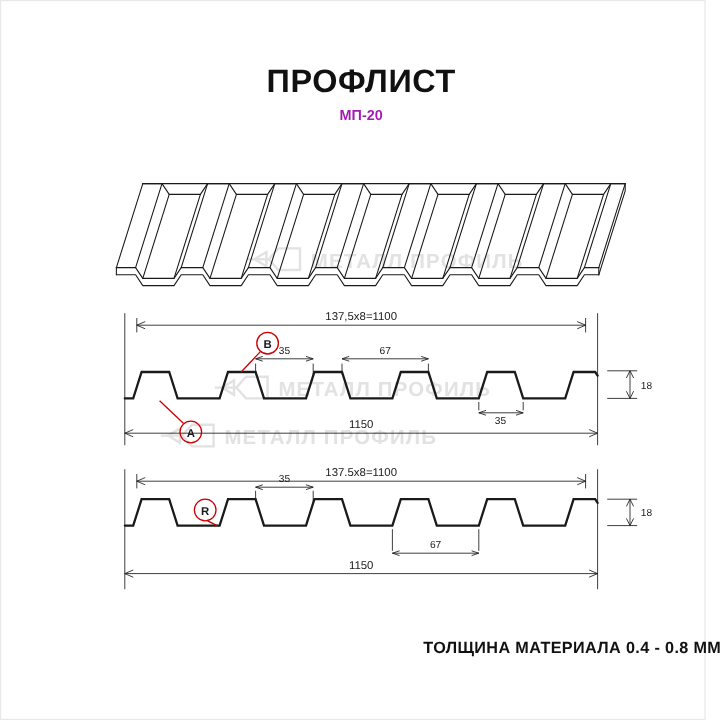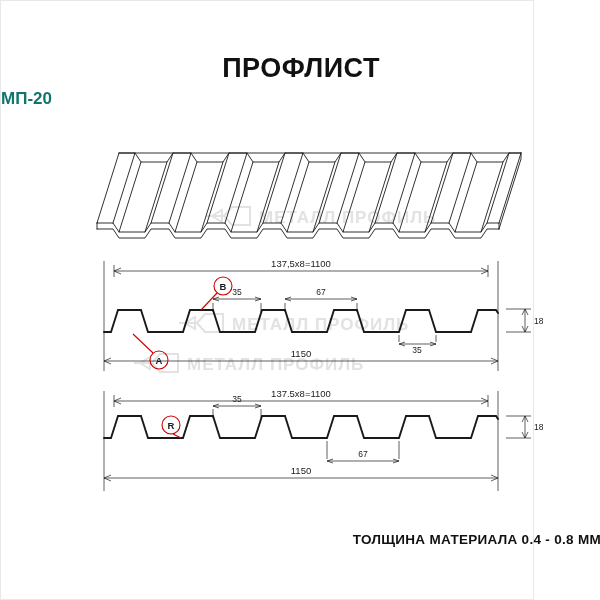--- a/index.html
+++ b/index.html
@@ -10,45 +10,45 @@
   body {
     width: 600px;
     height: 600px;
     font-family: "Liberation Sans", sans-serif;
     color: #1a1a1a;
     position: relative;
     overflow: hidden;
   }
   .page {
     position: relative;
-    width: 534px;
+    width: 588px;
     height: 600px;
     border: 1px solid #e8e8e8;
     box-sizing: border-box;
   }
   .title {
     position: absolute;
     top: 52px;
     left: 0;
     width: 600px;
     text-align: center;
     font-size: 27px;
     font-weight: bold;
     letter-spacing: 0.5px;
     color: #111;
   }
   .subtitle {
     position: absolute;
     top: 88px;
     left: 0;
     width: 600px;
-    text-align: left;
-    font-size: 17px;
-    font-weight: bold;
-    color: #0f766e;
+    text-align: center;
+    font-size: 12px;
+    font-weight: bold;
+    color: #a21caf;
   }
   .footer {
     position: absolute;
     top: 531px;
     left: 0;
     width: 600px;
     text-align: right;
     font-size: 13.5px;
     font-weight: bold;
     color: #111;

